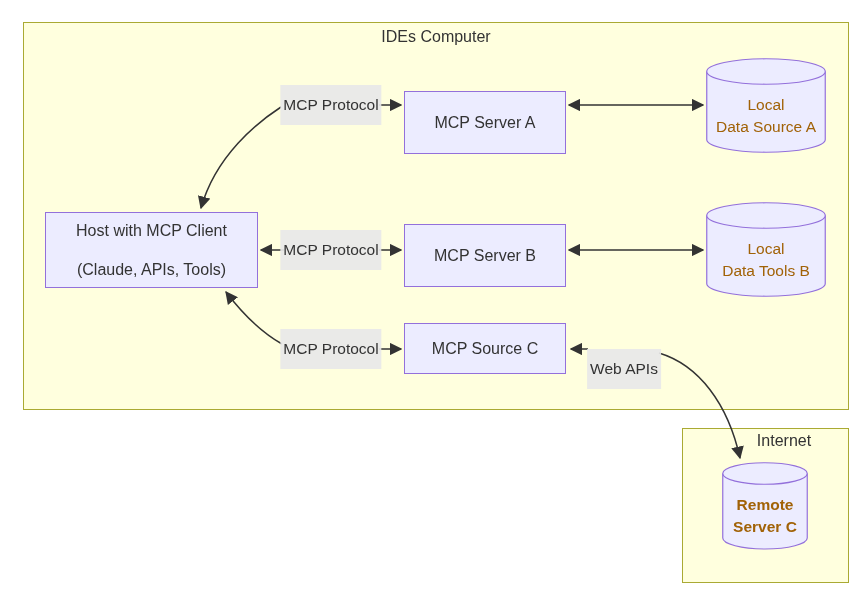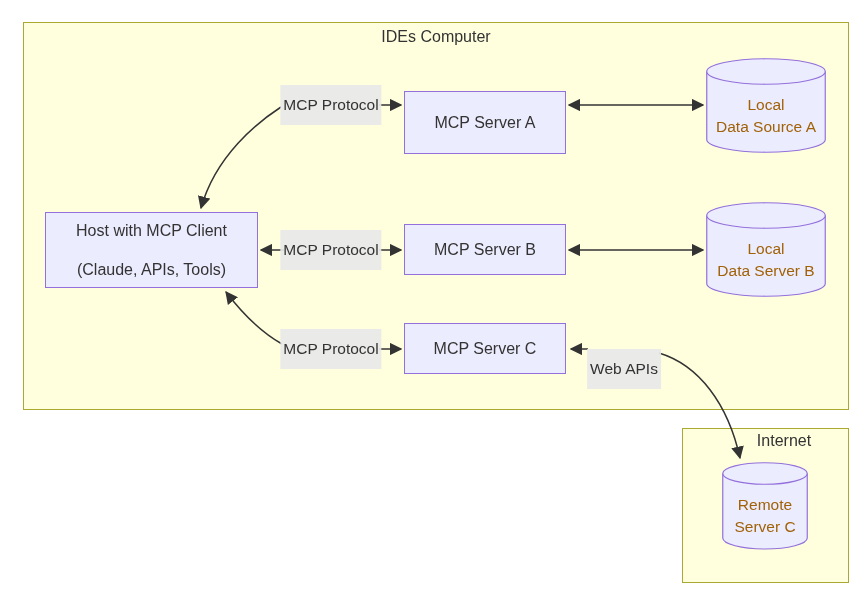--- a/index.html
+++ b/index.html
@@ -122,51 +122,51 @@
 
   <div class="node" style="left:45px; top:212px; width:213px; height:76px;gap:12px;">
     <div>Host with MCP Client</div>
     <div>(Claude, APIs, Tools)</div>
   </div>
 
   <div class="node" style="left:404px; top:80px; width:162px; height:63px;margin-top:11px;">
     <div>MCP Server A</div>
   </div>
 
-  <div class="node" style="left:404px; top:224px; width:162px; height:51px;">
+  <div class="node" style="left:404px; top:224px; width:162px; height:63px;">
     <div>MCP Server B</div>
   </div>
 
   <div class="node" style="left:404px; top:323px; width:162px; height:51px;">
-    <div>MCP Server C</div>
+    <div>MCP Source C</div>
   </div>
 
   <div class="cyl" style="left:706px; top:58px; width:120px; height:95px;">
     <svg width="120" height="95" viewBox="0 0 120 95">
       <path d="M 0.75,13.5 L 0.75,81.5 A 59.25,12.75 0 0 0 119.25,81.5 L 119.25,13.5" fill="#ececff" stroke="#9370db" stroke-width="1.2"></path>
       <ellipse cx="60" cy="13.5" rx="59.25" ry="12.75" fill="#ececff" stroke="#9370db" stroke-width="1.2"></ellipse>
     </svg>
     <div class="cyl-text" style="top:36px;">
       <div>Local</div>
       <div>Data Source A</div>
     </div>
   </div>
 
   <div class="cyl" style="left:706px; top:202px; width:120px; height:95px;">
     <svg width="120" height="95" viewBox="0 0 120 95">
       <path d="M 0.75,13.5 L 0.75,81.5 A 59.25,12.75 0 0 0 119.25,81.5 L 119.25,13.5" fill="#ececff" stroke="#9370db" stroke-width="1.2"></path>
       <ellipse cx="60" cy="13.5" rx="59.25" ry="12.75" fill="#ececff" stroke="#9370db" stroke-width="1.2"></ellipse>
     </svg>
     <div class="cyl-text" style="top:36px;">
       <div>Local</div>
-      <div>Data Server B</div>
+      <div>Data Tools B</div>
     </div>
   </div>
 
-  <div class="cyl" style="left:722px; top:462px; width:86px; height:88px;">
+  <div class="cyl" style="left:722px; top:462px; width:86px; height:88px;font-weight:bold;">
     <svg width="86" height="88" viewBox="0 0 86 88">
       <path d="M 0.75,11.5 L 0.75,76 A 42.25,11 0 0 0 85.25,76 L 85.25,11.5" fill="#ececff" stroke="#9370db" stroke-width="1.2"></path>
       <ellipse cx="43" cy="11.5" rx="42.25" ry="10.75" fill="#ececff" stroke="#9370db" stroke-width="1.2"></ellipse>
     </svg>
     <div class="cyl-text" style="top:32px;">
       <div>Remote</div>
       <div>Server C</div>
     </div>
   </div>
 

